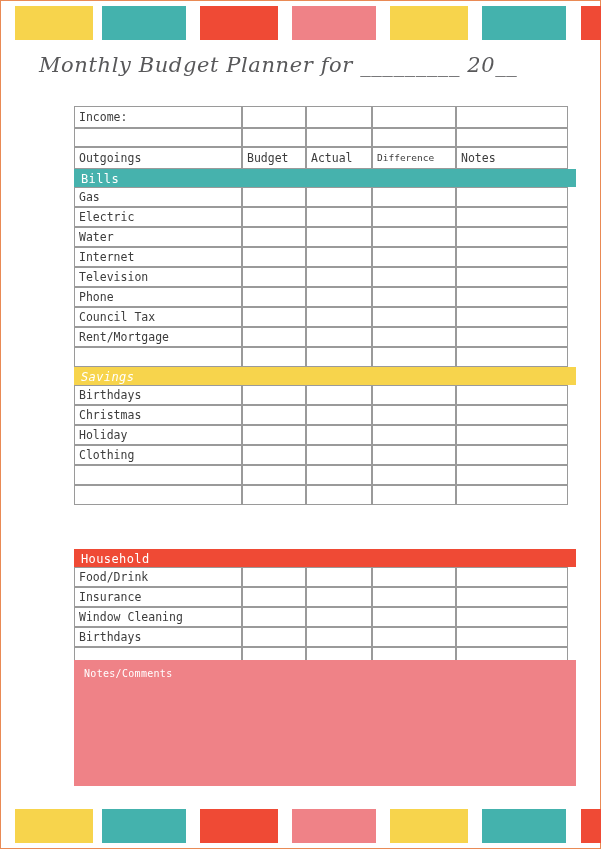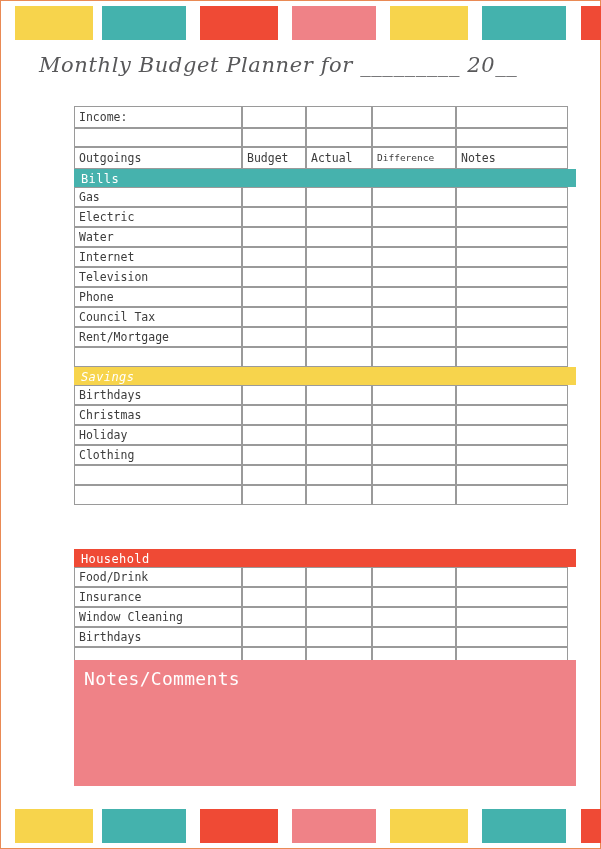--- a/index.html
+++ b/index.html
@@ -45,21 +45,21 @@
                  box-sizing:border-box;padding-left:6px;
                  font-size:12px;color:#ffffff;letter-spacing:.4px;
                  border:1px solid transparent;}
   .band.teal{background:#46b2ad;}
   .band.yellow{background:#f7d44c;}
   .band.red{background:#ef4a35;margin-top:44px;}
 
   
   .notes{position:absolute;left:73px;top:659px;width:502px;height:126px;
          background:#ef8287;box-sizing:border-box;}
-  .notes-label{position:absolute;left:10px;top:8px;font-size:18px;
+  .notes-label{position:absolute;left:10px;top:8px;font-size:10px;
                color:#ffffff;letter-spacing:.3px;}
 </style>
 </head>
 <body>
 
 <div class="page">
 
   <div class="colorbar top">
       <div class="swatch" style="left: 14px; width: 78px; background: rgb(247, 212, 76);"></div>
       <div class="swatch" style="left: 101px; width: 84px; background: rgb(68, 178, 173);"></div>

